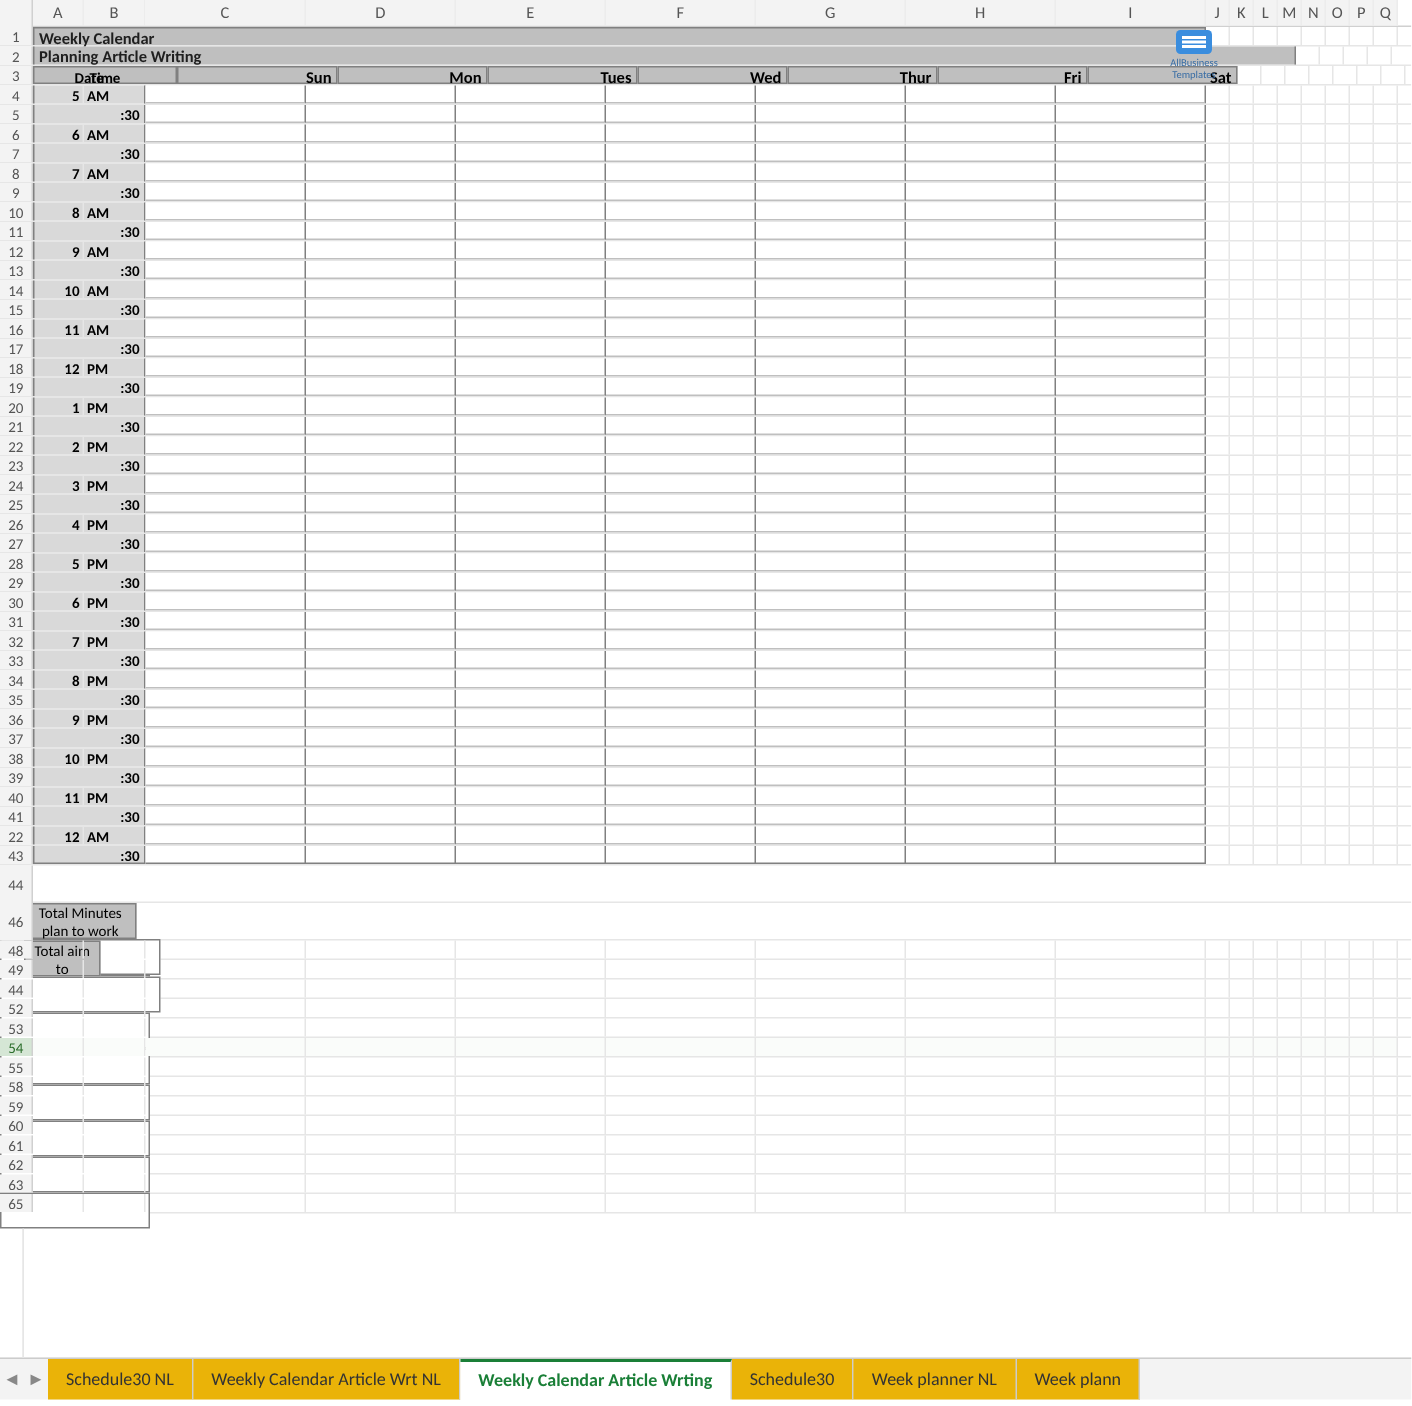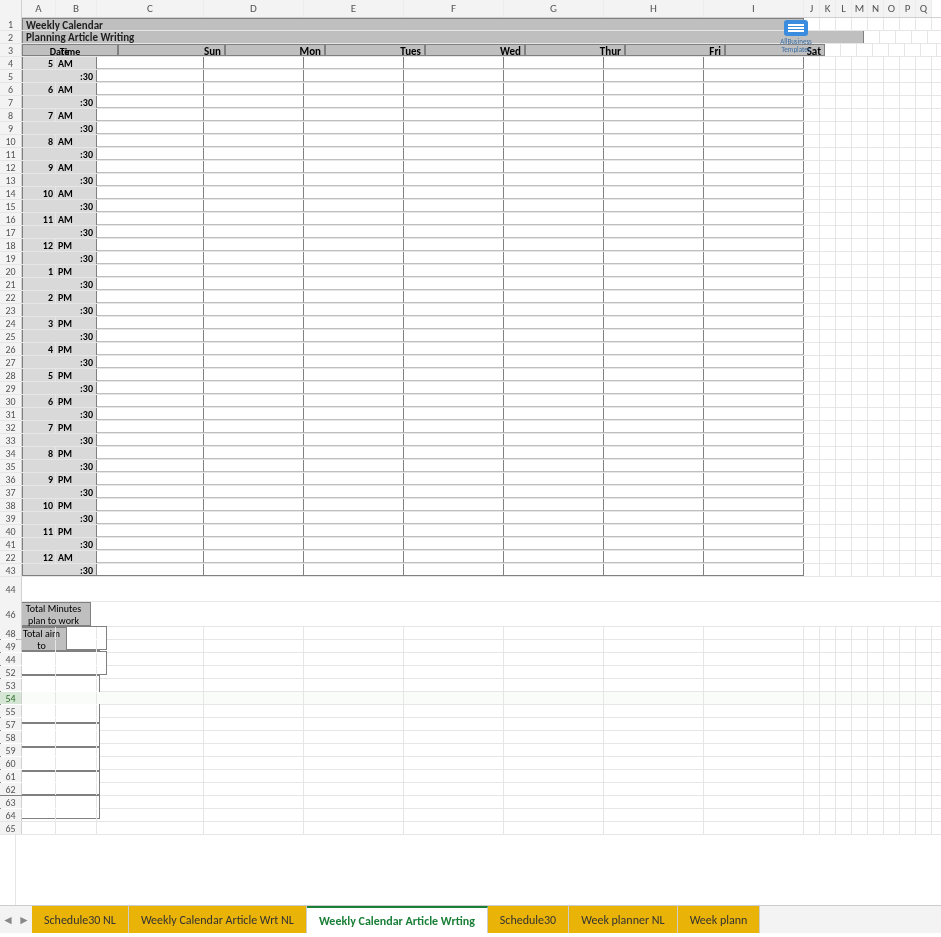--- a/index.html
+++ b/index.html
@@ -1236,40 +1236,20 @@
         <div class="cell cJ"></div>
         <div class="cell cK"></div>
         <div class="cell cL"></div>
         <div class="cell cM"></div>
         <div class="cell cN"></div>
         <div class="cell cO"></div>
         <div class="cell cP"></div>
         <div class="cell cQ"></div>
       </div>
       <div class="row">
-        <div class="rh">57</div>
-        <div class="cell cA"></div>
-        <div class="cell cB"></div>
-        <div class="cell cC"></div>
-        <div class="cell cD"></div>
-        <div class="cell cE"></div>
-        <div class="cell cF"></div>
-        <div class="cell cG"></div>
-        <div class="cell cH"></div>
-        <div class="cell cI"></div>
-        <div class="cell cJ"></div>
-        <div class="cell cK"></div>
-        <div class="cell cL"></div>
-        <div class="cell cM"></div>
-        <div class="cell cN"></div>
-        <div class="cell cO"></div>
-        <div class="cell cP"></div>
-        <div class="cell cQ"></div>
-      </div>
-      <div class="row">
         <div class="rh">58</div>
         <div class="cell cA"></div>
         <div class="cell cB"></div>
         <div class="cell cC"></div>
         <div class="cell cD"></div>
         <div class="cell cE"></div>
         <div class="cell cF"></div>
         <div class="cell cG"></div>
         <div class="cell cH"></div>
         <div class="cell cI"></div>
@@ -1357,40 +1337,20 @@
         <div class="cell cK"></div>
         <div class="cell cL"></div>
         <div class="cell cM"></div>
         <div class="cell cN"></div>
         <div class="cell cO"></div>
         <div class="cell cP"></div>
         <div class="cell cQ"></div>
       </div>
       <div class="row">
         <div class="rh">63</div>
-        <div class="cell cA"></div>
-        <div class="cell cB"></div>
-        <div class="cell cC"></div>
-        <div class="cell cD"></div>
-        <div class="cell cE"></div>
-        <div class="cell cF"></div>
-        <div class="cell cG"></div>
-        <div class="cell cH"></div>
-        <div class="cell cI"></div>
-        <div class="cell cJ"></div>
-        <div class="cell cK"></div>
-        <div class="cell cL"></div>
-        <div class="cell cM"></div>
-        <div class="cell cN"></div>
-        <div class="cell cO"></div>
-        <div class="cell cP"></div>
-        <div class="cell cQ"></div>
-      </div>
-      <div class="row">
-        <div class="rh">64</div>
         <div class="cell cA"></div>
         <div class="cell cB"></div>
         <div class="cell cC"></div>
         <div class="cell cD"></div>
         <div class="cell cE"></div>
         <div class="cell cF"></div>
         <div class="cell cG"></div>
         <div class="cell cH"></div>
         <div class="cell cI"></div>
         <div class="cell cJ"></div>

